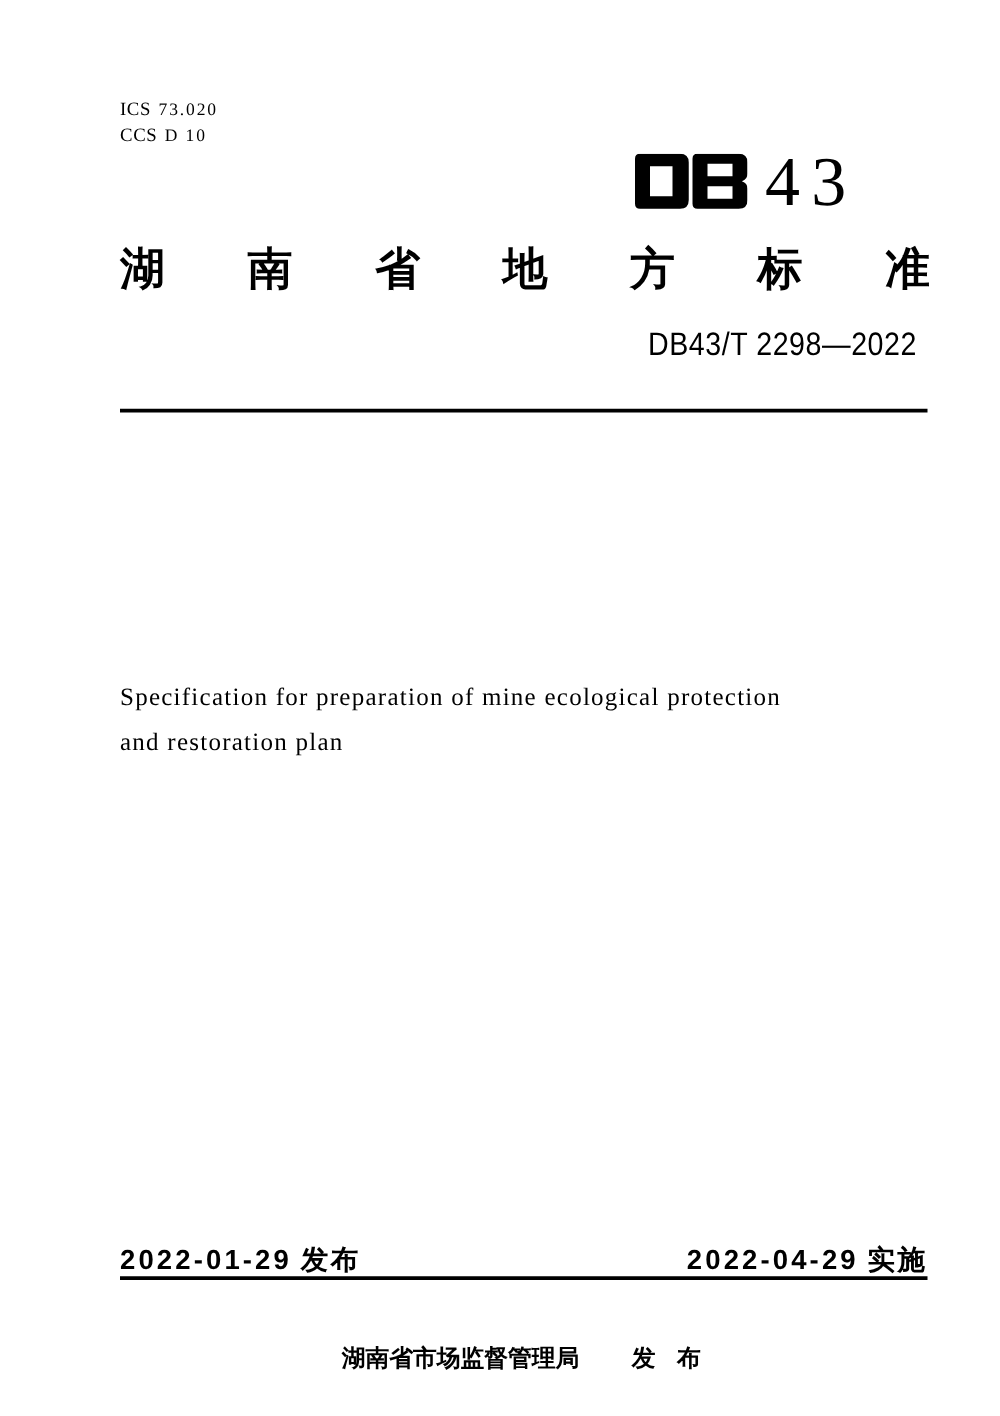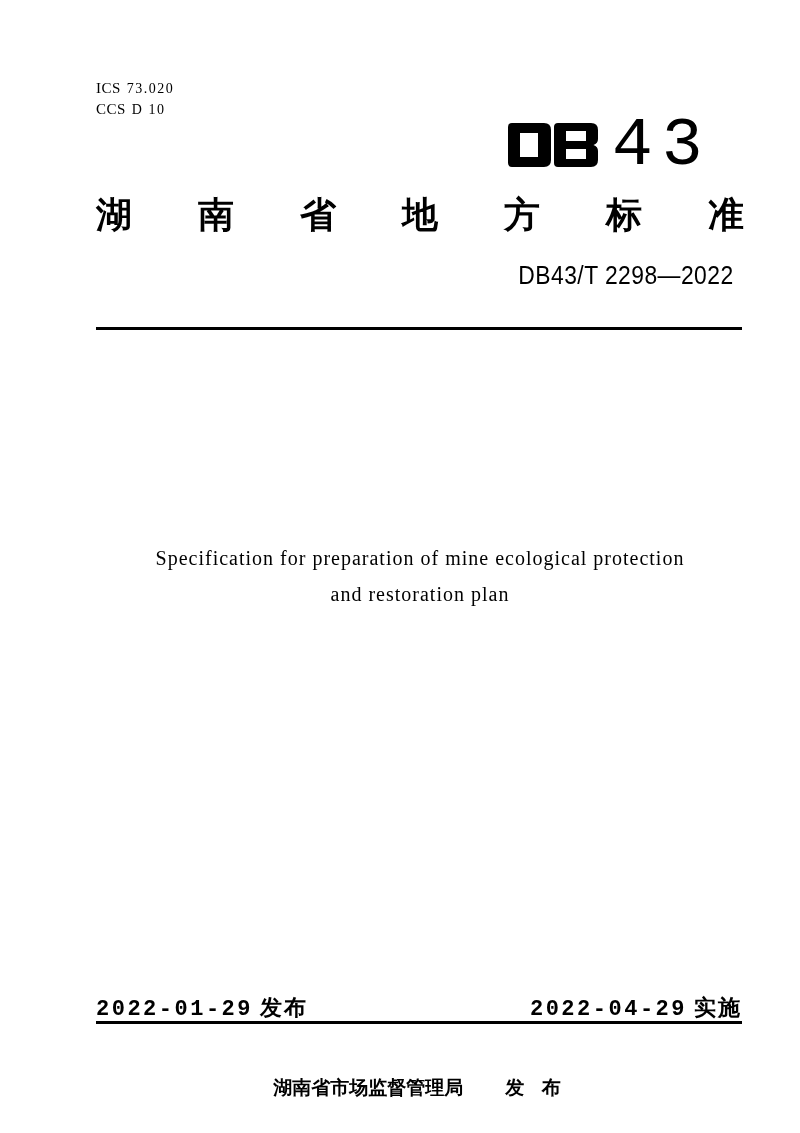--- a/index.html
+++ b/index.html
@@ -31,22 +31,22 @@
   
   .logo-row {
     position: absolute;
     left: 508px;
     top: 79px;
     display: flex;
     align-items: flex-start;
   }
   .logo-svg { display: block; }
   .logo-num {
-    font-family: Liberation Mono, monospace;
-    font-size: 68px;
+    font-family: Liberation Serif, serif;
+    font-size: 56px;
     line-height: 46px;
     font-weight: 400;
     letter-spacing: 9px;
     margin-left: 14px;
     white-space: nowrap;
   }
 
   
   .std-type {
     position: absolute;
@@ -97,21 +97,21 @@
     font-weight: bold;
     letter-spacing: 2px;
     white-space: nowrap;
   }
 
   
   .title-en {
     position: absolute;
     left: 96px;
     width: 648px;
-    text-align: center;
+    text-align: left;
     font-family: "Liberation Serif", "DejaVu Serif", serif;
     font-size: 20px;
     letter-spacing: 1px;
     white-space: nowrap;
   }
   .title-en-1 { top: 503px; }
   .title-en-2 { top: 539px; }
 
   
   .date-row {
@@ -119,21 +119,21 @@
     left: 96px;
     right: 58px;
     top: 952px;
     display: flex;
     justify-content: space-between;
     font-size: 22px;
     line-height: 24px;
     font-weight: bold;
     white-space: nowrap;
   }
-  .date-val { letter-spacing: 2.5px; font-family: Liberation Mono, monospace; }
+  .date-val { letter-spacing: 2.5px; }
   .date-label { margin-left: 7px; letter-spacing: 2px; }
 
   
   .publisher-row {
     position: absolute;
     left: 96px;
     width: 648px;
     top: 1032px;
     text-align: center;
     font-size: 19px;

